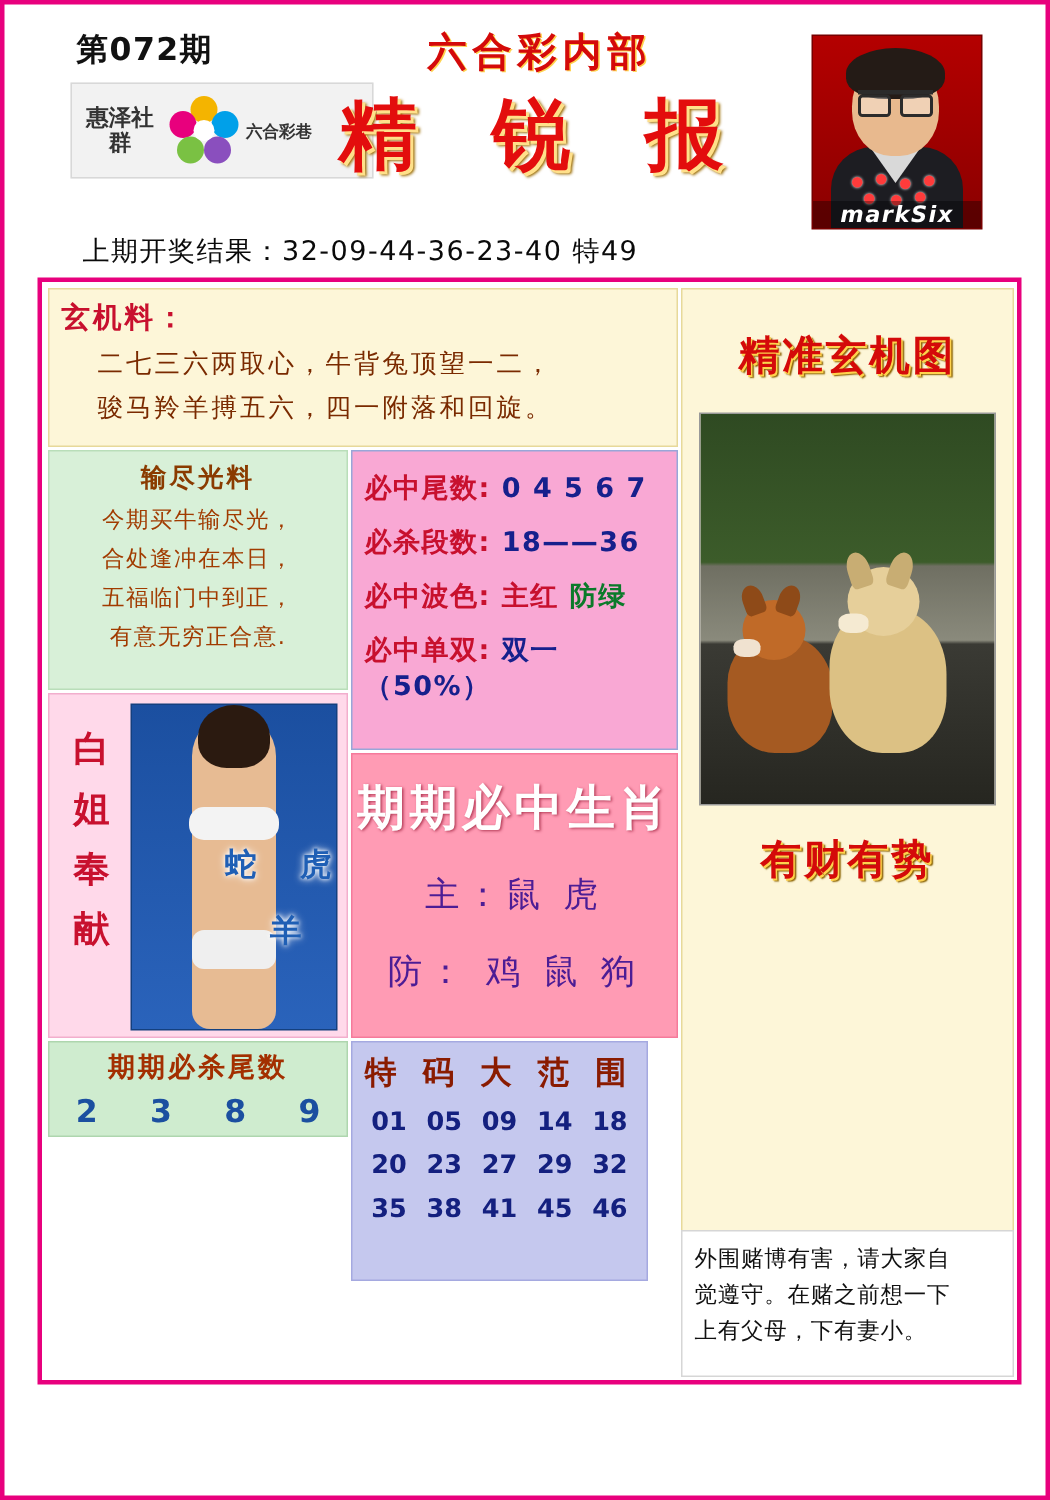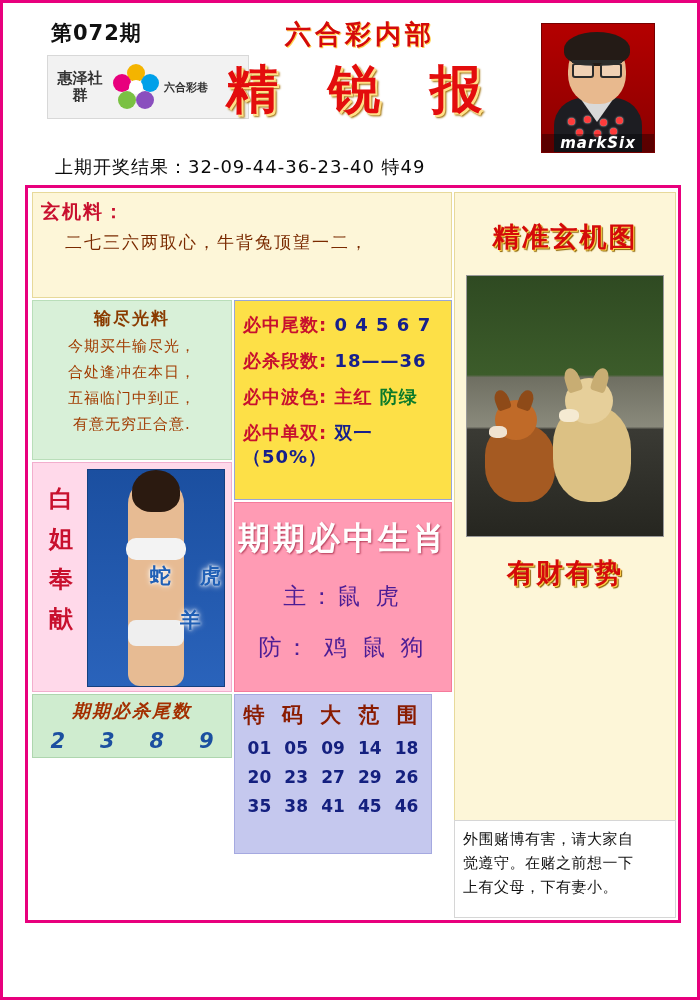--- a/index.html
+++ b/index.html
@@ -351,21 +351,20 @@
   .weishu {
     position: absolute;
     left: 4px;
     top: 506px;
     width: 200px;
     height: 64px;
     background: #cfeccf;
     border: 1px solid #aed6ae;
     box-sizing: border-box;
     text-align: center;
-    font-style: italic;
   }
   .weishu .t {
     font-size: 18px;
     font-weight: bold;
     color: #a32f00;
     letter-spacing: 2px;
     margin-top: 4px;
   }
   .weishu .nums {
     display: flex;
@@ -404,21 +403,21 @@
     margin-top: 10px;
   }
 
   
   .midbox {
     position: absolute;
     left: 206px;
     top: 112px;
     width: 218px;
     height: 200px;
-    background: #fde047;
+    background: #f9a8d4;
     border: 1px solid #98a6d8;
     box-sizing: border-box;
     padding: 6px 0 0 8px;
   }
   .midbox .row {
     font-size: 18px;
     font-weight: bold;
     margin-top: 12px;
     letter-spacing: 1px;
   }
@@ -626,20 +625,21 @@
     </div>
   </div>
 
   <div class="result-line">上期开奖结果：32-09-44-36-23-40  特49</div>
 
   <div class="main">
 
     <div class="xuanji">
       <div class="head">玄机料：</div>
       <div class="line">二七三六两取心，牛背兔顶望一二，</div>
+      <div class="line">骏马羚羊搏五六，四一附落和回旋。</div>
     </div>
 
     <div class="shuguang">
       <div class="t">输尽光料</div>
       <div class="l">今期买牛输尽光，</div>
       <div class="l">合处逢冲在本日，</div>
       <div class="l">五福临门中到正，</div>
       <div class="l">有意无穷正合意.</div>
     </div>
 
@@ -701,21 +701,21 @@
           <span>05</span>
           <span>09</span>
           <span>14</span>
           <span>18</span>
         </div>
         <div class="grow">
           <span>20</span>
           <span>23</span>
           <span>27</span>
           <span>29</span>
-          <span>26</span>
+          <span>32</span>
         </div>
         <div class="grow">
           <span>35</span>
           <span>38</span>
           <span>41</span>
           <span>45</span>
           <span>46</span>
         </div>
       </div>
     </div>

